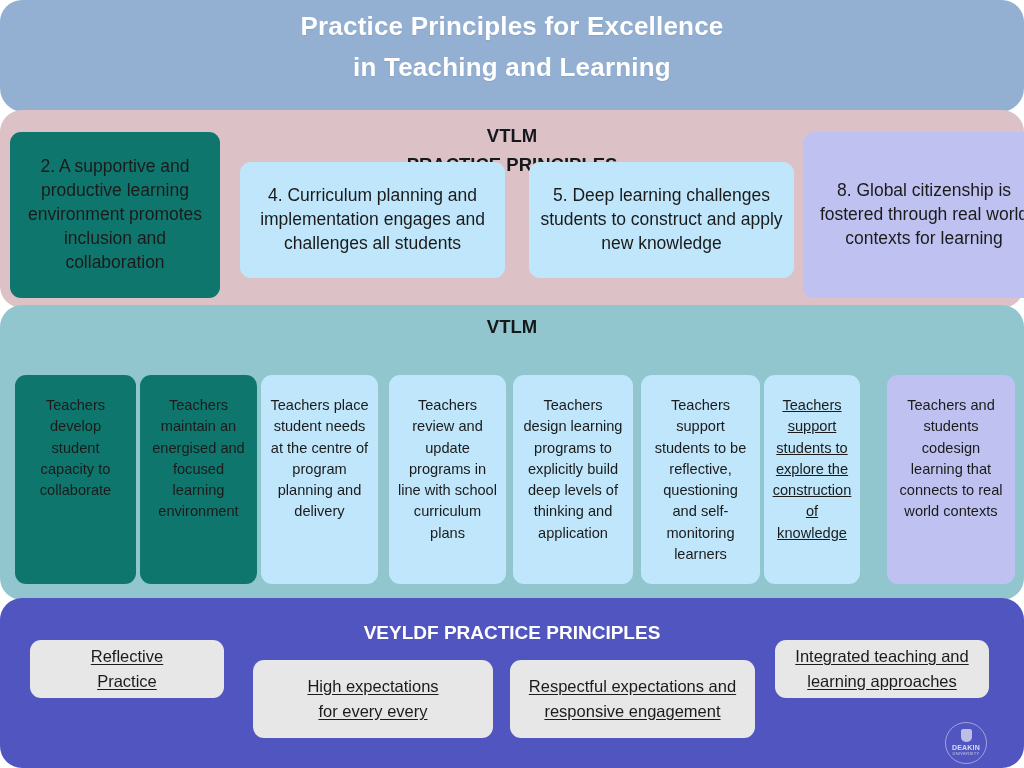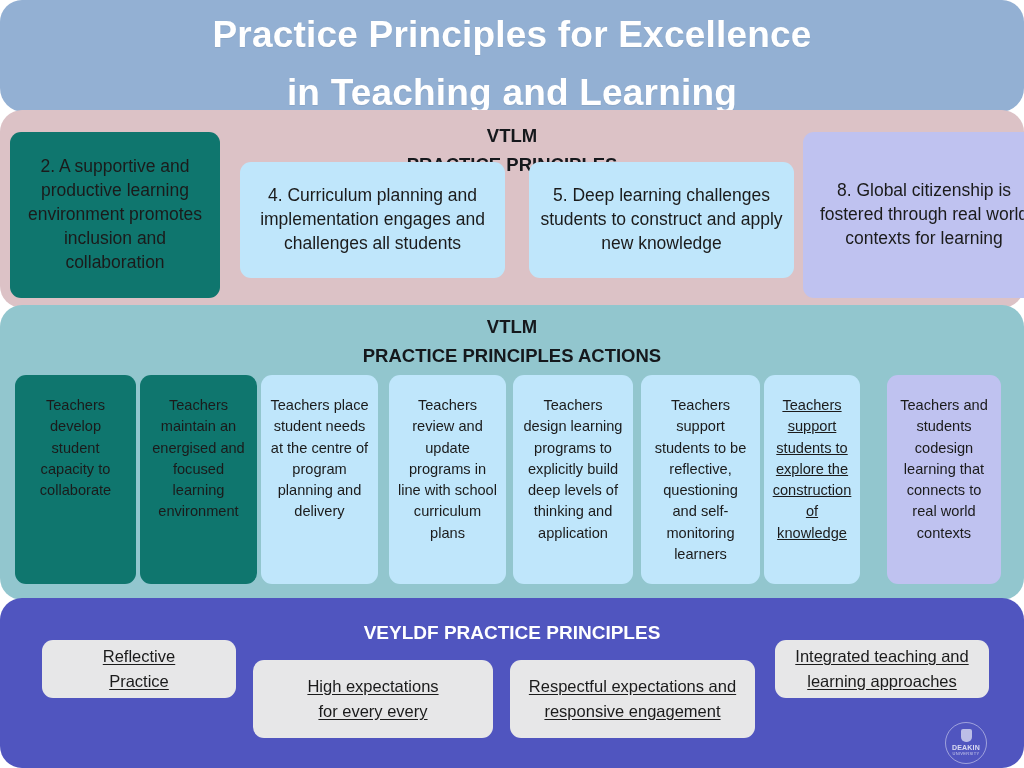--- a/index.html
+++ b/index.html
@@ -49,21 +49,21 @@
   }
   .chev-blue  { border-top: 30px solid #93b0d3; top: 110px; }
   .chev-pink  { border-top: 30px solid #dcc2c6; top: 305px; }
   .chev-teal  { border-top: 30px solid #92c6ce; top: 598px; }
 
   
   .header-title {
     position: absolute; left: 0; right: 0; top: 6px;
     text-align: center;
     color: #ffffff;
-    font-size: 37px;
+    font-size: 26px;
     font-weight: bold;
     line-height: 1.58;
     letter-spacing: 0.2px;
     text-shadow: 0 1px 1px rgba(0,0,0,0.07);
   }
 
   .band-label {
     position: absolute; left: 0; right: 0;
     text-align: center;
     color: #15181c;
@@ -161,21 +161,20 @@
     <div class="card pcard c-purple" style="left:803px; top:22px; width:242px; height:166px;">
       <span>8. Global citizenship is fostered through real world contexts for learning</span>
     </div>
   </div>
   <div class="chev chev-pink" style="left:282px"></div>
   <div class="chev chev-pink" style="left:676px"></div>
 
   <div class="band band-actions">
     <div class="band-label actions">
       <div>VTLM</div>
-      <div>PRACTICE PRINCIPLES ACTIONS</div>
     </div>
 
     <div class="card acard c-orange" style="left:15px;  top:70px; width:121px; height:209px;text-align:center;">
       <span>Teachers develop student capacity to collaborate</span>
     </div>
     <div class="card acard c-orange" style="left:140px; top:70px; width:117px; height:209px;">
       <span>Teachers maintain an energised and focused learning environment</span>
     </div>
     <div class="card acard c-blue" style="left:261px; top:70px; width:117px; height:209px;">
       <span>Teachers place student needs at the centre of program planning and delivery</span>
@@ -185,31 +184,31 @@
     </div>
     <div class="card acard c-blue" style="left:513px; top:70px; width:120px; height:209px;">
       <span>Teachers design learning programs to explicitly build deep levels of thinking and application</span>
     </div>
     <div class="card acard c-blue" style="left:641px; top:70px; width:119px; height:209px;">
       <span>Teachers support students to be reflective, questioning and self-monitoring learners</span>
     </div>
     <div class="card acard c-blue" style="left:764px; top:70px; width:96px; height:209px;text-decoration:underline;">
       <span>Teachers support students to explore the construction of knowledge</span>
     </div>
-    <div class="card acard c-purple" style="left:887px; top:70px; width:114px; height:209px;">
+    <div class="card acard c-purple" style="left:887px; top:70px; width:128px; height:209px;">
       <span>Teachers and students codesign learning that connects to real world contexts</span>
     </div>
   </div>
   <div class="chev chev-teal" style="left:264px"></div>
   <div class="chev chev-teal" style="left:688px"></div>
 
   <div class="band band-veyldf">
     <div class="band-label veyldf">VEYLDF PRACTICE PRINCIPLES</div>
 
-    <div class="card vcard c-grey" style="left:30px;  top:42px; width:194px; height:58px;margin-left:12px;">
+    <div class="card vcard c-grey" style="left:30px;  top:42px; width:194px; height:58px;">
       <span>
         <span class="u">Reflective</span><br>
         <span class="u">Practice</span>
       </span>
     </div>
 
     <div class="card vcard c-grey" style="left:253px; top:62px; width:240px; height:78px;">
       <span>
         <span class="u">High expectations</span><br>
         <span class="u">for every every</span>

